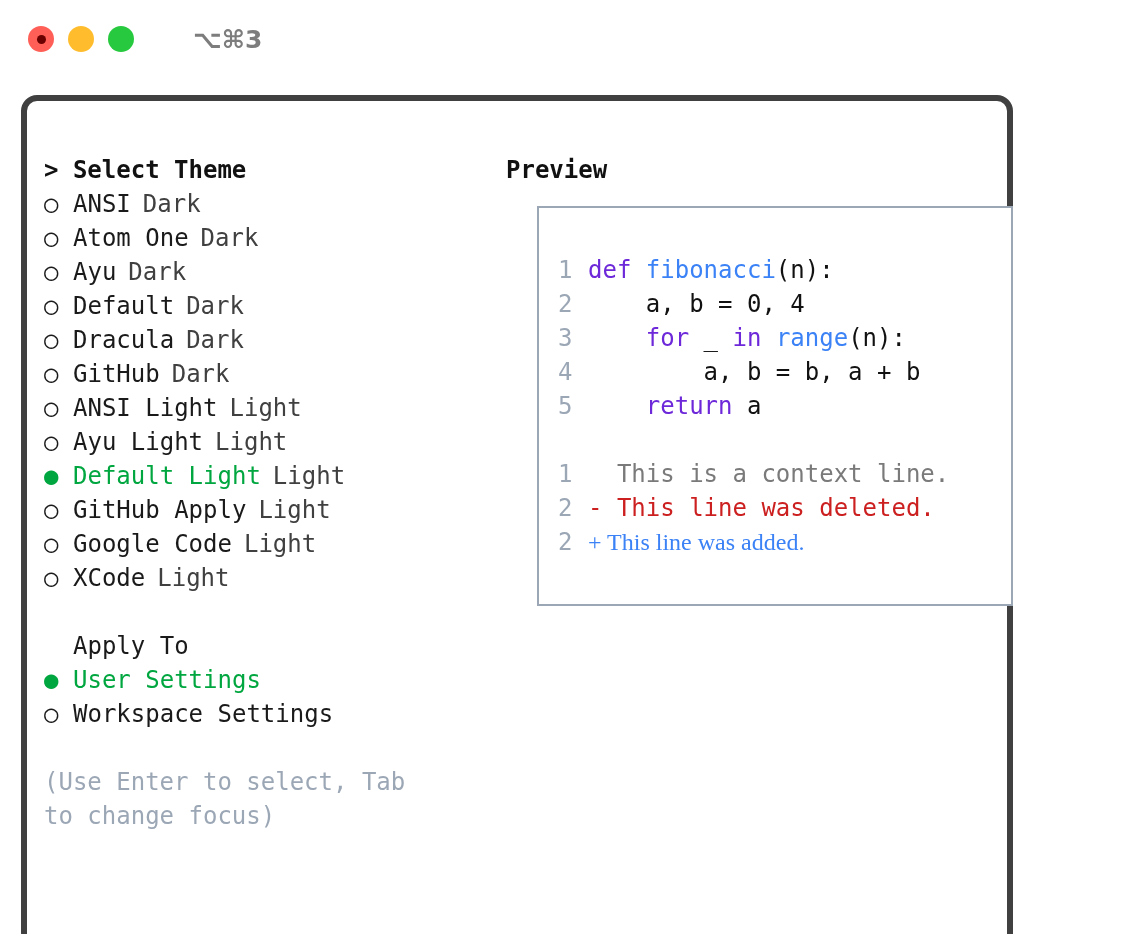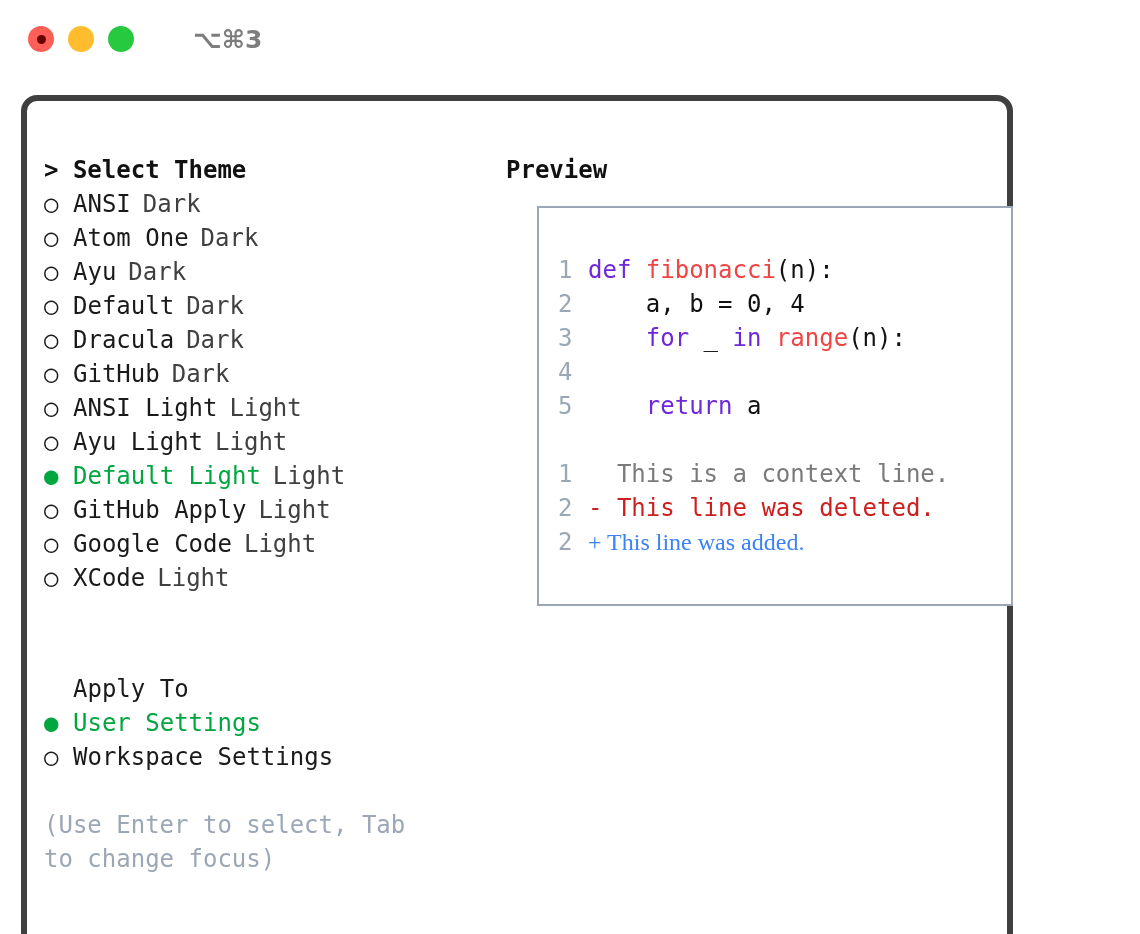--- a/index.html
+++ b/index.html
@@ -105,21 +105,20 @@
     color: #111111;
     line-height: 34px;
     white-space: pre;
   }
   .section-heading {
     font-size: 24px;
     color: #1a1a1a;
     line-height: 34px;
     white-space: pre;
     padding-left: 29px;
-    margin-top: 43px;
   }
 
   
   .opt-row {
     display: flex;
     align-items: baseline;
     font-size: 24px;
     line-height: 34px;
     color: #1a1a1a;
     white-space: pre;
@@ -174,21 +173,21 @@
     white-space: pre;
   }
   .lineno {
     color: #9CA7B6;
     width: 30px;
     flex: 0 0 30px;
     text-align: left;
   }
   .code-text { white-space: pre; }
   .kw   { color: #6d28d9; }
-  .fn   { color: #ef4444; }
+  .fn   { color: #3b82f6; }
   .pl   { color: #111111; }
   .ctx  { color: #7a7a7a; }
   .del  { color: #CC1F1F; }
   .add  { color: #3b82f6; font-family: Liberation Serif, serif; }
   .code-gap { height: 34px; }
 </style>
 </head>
 <body>
 
 <div id="app-root">
@@ -239,21 +238,21 @@
       <div id="right-pane">
 
         <div class="pane-heading">Preview</div>
 
         <div id="preview-box">
           <div id="code-area">
             <div id="code-lines">
                 <div class="code-line"><span class="lineno">1</span><span class="code-text"><span class="kw">def</span><span class="pl"> </span><span class="fn">fibonacci</span><span class="pl">(n):</span></span></div>
                 <div class="code-line"><span class="lineno">2</span><span class="code-text"><span class="pl">    a, b = 0, 4</span></span></div>
                 <div class="code-line"><span class="lineno">3</span><span class="code-text"><span class="pl">    </span><span class="kw">for</span><span class="pl"> _ </span><span class="kw">in</span><span class="pl"> </span><span class="fn">range</span><span class="pl">(n):</span></span></div>
-                <div class="code-line"><span class="lineno">4</span></div>
+                <div class="code-line"><span class="lineno">4</span><span class="code-text"><span class="pl">        a, b = b, a + b</span></span></div>
                 <div class="code-line"><span class="lineno">5</span><span class="code-text"><span class="pl">    </span><span class="kw">return</span><span class="pl"> a</span></span></div>
               </div>
             <div class="code-gap"></div>
             <div id="diff-lines">
                 <div class="code-line"><span class="lineno">1</span><span class="code-text ctx">  This is a context line.</span></div>
                 <div class="code-line"><span class="lineno">2</span><span class="code-text del">- This line was deleted.</span></div>
                 <div class="code-line"><span class="lineno">2</span><span class="code-text add">+ This line was added.</span></div>
               </div>
           </div>
         </div>

